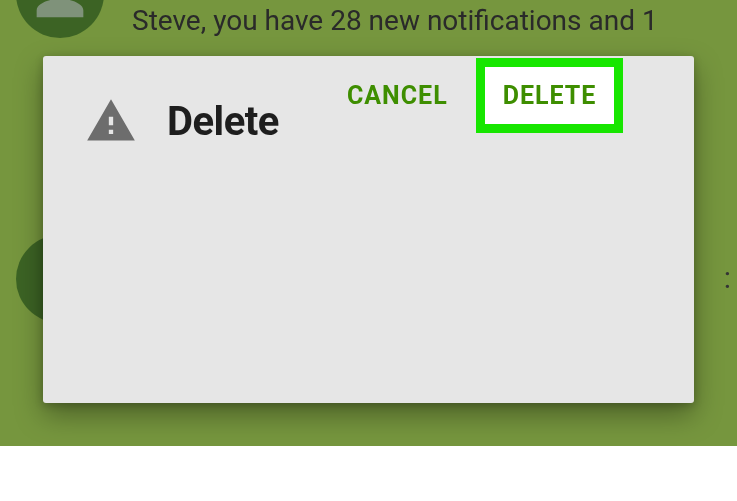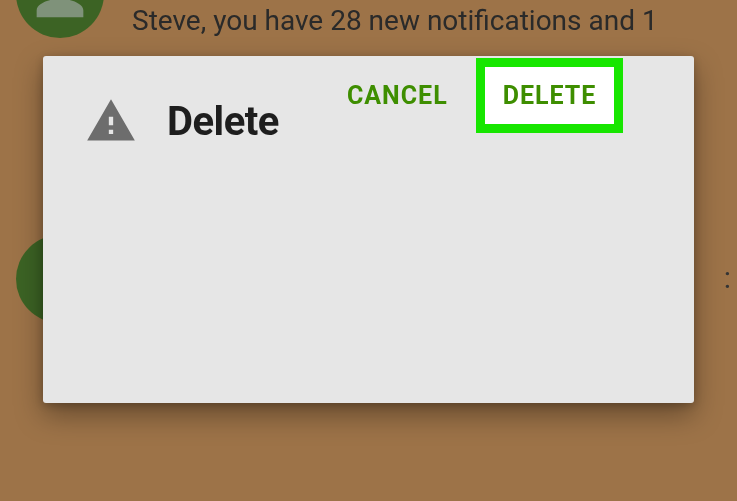--- a/index.html
+++ b/index.html
@@ -1,21 +1,21 @@
 <!DOCTYPE html>
 <html><head>
   <meta charset="utf-8">
   <style>
     * { box-sizing: border-box; margin: 0; padding: 0; }
     html, body { width: 737px; height: 501px; overflow: hidden; font-family: Roboto, "Helvetica Neue", Arial, sans-serif; }
     .stage {
       position: relative;
       width: 737px;
-      height: 501px;
-      background: #fdba74;
+      height: 446px;
+      background: #bef264;
     }
     
     .bg-list {
       position: absolute;
       inset: 0;
       padding-top: 0;
     }
     .bg-row {
       display: flex;
       align-items: flex-start;

